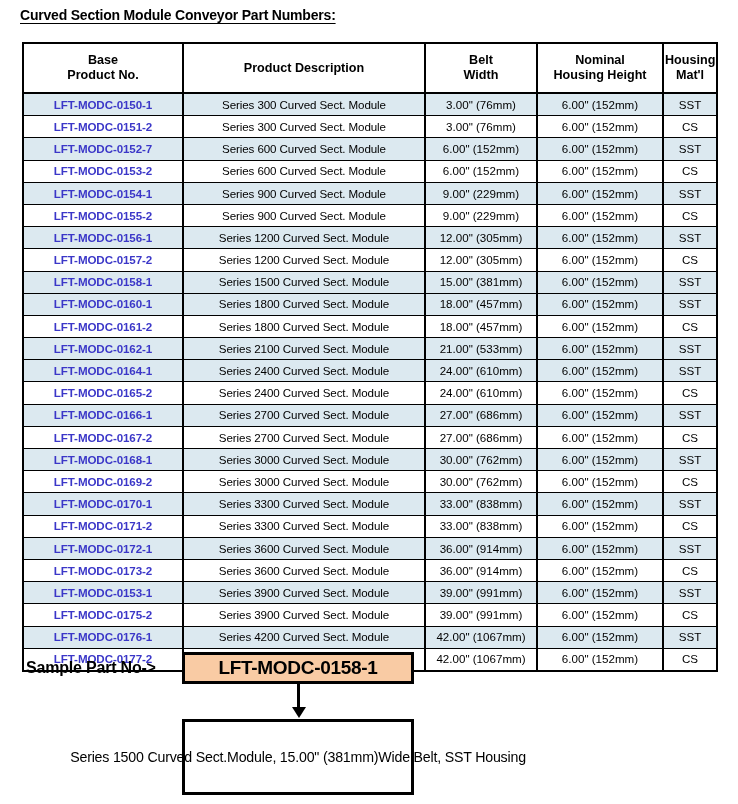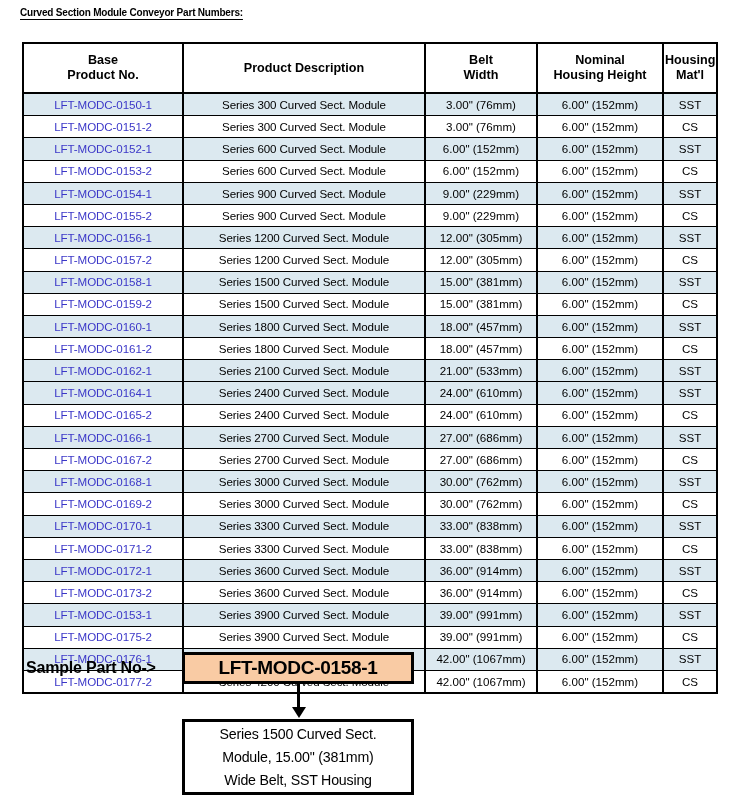--- a/index.html
+++ b/index.html
@@ -18,21 +18,21 @@
     position: relative;
     width: 738px;
     height: 804px;
   }
 
   
   .title {
     position: absolute;
     left: 20px;
     top: 7px;
-    font-size: 10px;
+    font-size: 14px;
     font-weight: bold;
     letter-spacing: -0.2px;
     text-decoration: underline;
     text-underline-offset: 3px;
     white-space: nowrap;
   }
 
   
   .table-wrap {
     position: absolute;
@@ -77,21 +77,21 @@
   col.c-desc  { width: 242px; }
   col.c-belt  { width: 112px; }
   col.c-nom   { width: 126px; }
   col.c-mat   { width: 54px; }
 
   tbody tr.band td { background: #DCE9F0; }
   tbody tr.plain td { background: #ffffff; }
 
   td.pn {
     color: #3B37C8;
-    font-weight: normal;
+    font-weight: bold;
     font-size: 11.8px;
     letter-spacing: -0.1px;
   }
   td.desc {
     font-size: 11.6px;
     letter-spacing: -0.1px;
     margin-left: 28px;
   }
   td.belt, td.nom {
     font-size: 11.6px;
@@ -158,21 +158,21 @@
   .desc-box {
     position: absolute;
     left: 182px;
     top: 719px;
     width: 232px;
     height: 76px;
     background: #ffffff;
     border: 3px solid #000;
     box-sizing: border-box;
     display: flex;
-    flex-direction: column;
+    flex-direction: row;
     align-items: center;
     justify-content: center;
     padding: 2px 4px;
   }
   .desc-box .line {
     font-size: 14.2px;
     line-height: 1.62;
     text-align: center;
     white-space: nowrap;
     letter-spacing: -0.2px;
@@ -226,21 +226,21 @@
             <td class="mat">SST</td>
           </tr>
           <tr class="plain">
             <td class="pn">LFT-MODC-0151-2</td>
             <td class="desc">Series 300 Curved Sect. Module</td>
             <td class="belt">3.00" (76mm)</td>
             <td class="nom">6.00" (152mm)</td>
             <td class="mat">CS</td>
           </tr>
           <tr class="band">
-            <td class="pn">LFT-MODC-0152-1</td>
+            <td class="pn">LFT-MODC-0152-7</td>
             <td class="desc">Series 600 Curved Sect. Module</td>
             <td class="belt">6.00" (152mm)</td>
             <td class="nom">6.00" (152mm)</td>
             <td class="mat">SST</td>
           </tr>
           <tr class="plain">
             <td class="pn">LFT-MODC-0153-2</td>
             <td class="desc">Series 600 Curved Sect. Module</td>
             <td class="belt">6.00" (152mm)</td>
             <td class="nom">6.00" (152mm)</td>
@@ -273,27 +273,20 @@
             <td class="belt">12.00" (305mm)</td>
             <td class="nom">6.00" (152mm)</td>
             <td class="mat">CS</td>
           </tr>
           <tr class="band">
             <td class="pn">LFT-MODC-0158-1</td>
             <td class="desc">Series 1500 Curved Sect. Module</td>
             <td class="belt">15.00" (381mm)</td>
             <td class="nom">6.00" (152mm)</td>
             <td class="mat">SST</td>
-          </tr>
-          <tr class="plain">
-            <td class="pn">LFT-MODC-0159-2</td>
-            <td class="desc">Series 1500 Curved Sect. Module</td>
-            <td class="belt">15.00" (381mm)</td>
-            <td class="nom">6.00" (152mm)</td>
-            <td class="mat">CS</td>
           </tr>
           <tr class="band">
             <td class="pn">LFT-MODC-0160-1</td>
             <td class="desc">Series 1800 Curved Sect. Module</td>
             <td class="belt">18.00" (457mm)</td>
             <td class="nom">6.00" (152mm)</td>
             <td class="mat">SST</td>
           </tr>
           <tr class="plain">
             <td class="pn">LFT-MODC-0161-2</td>

